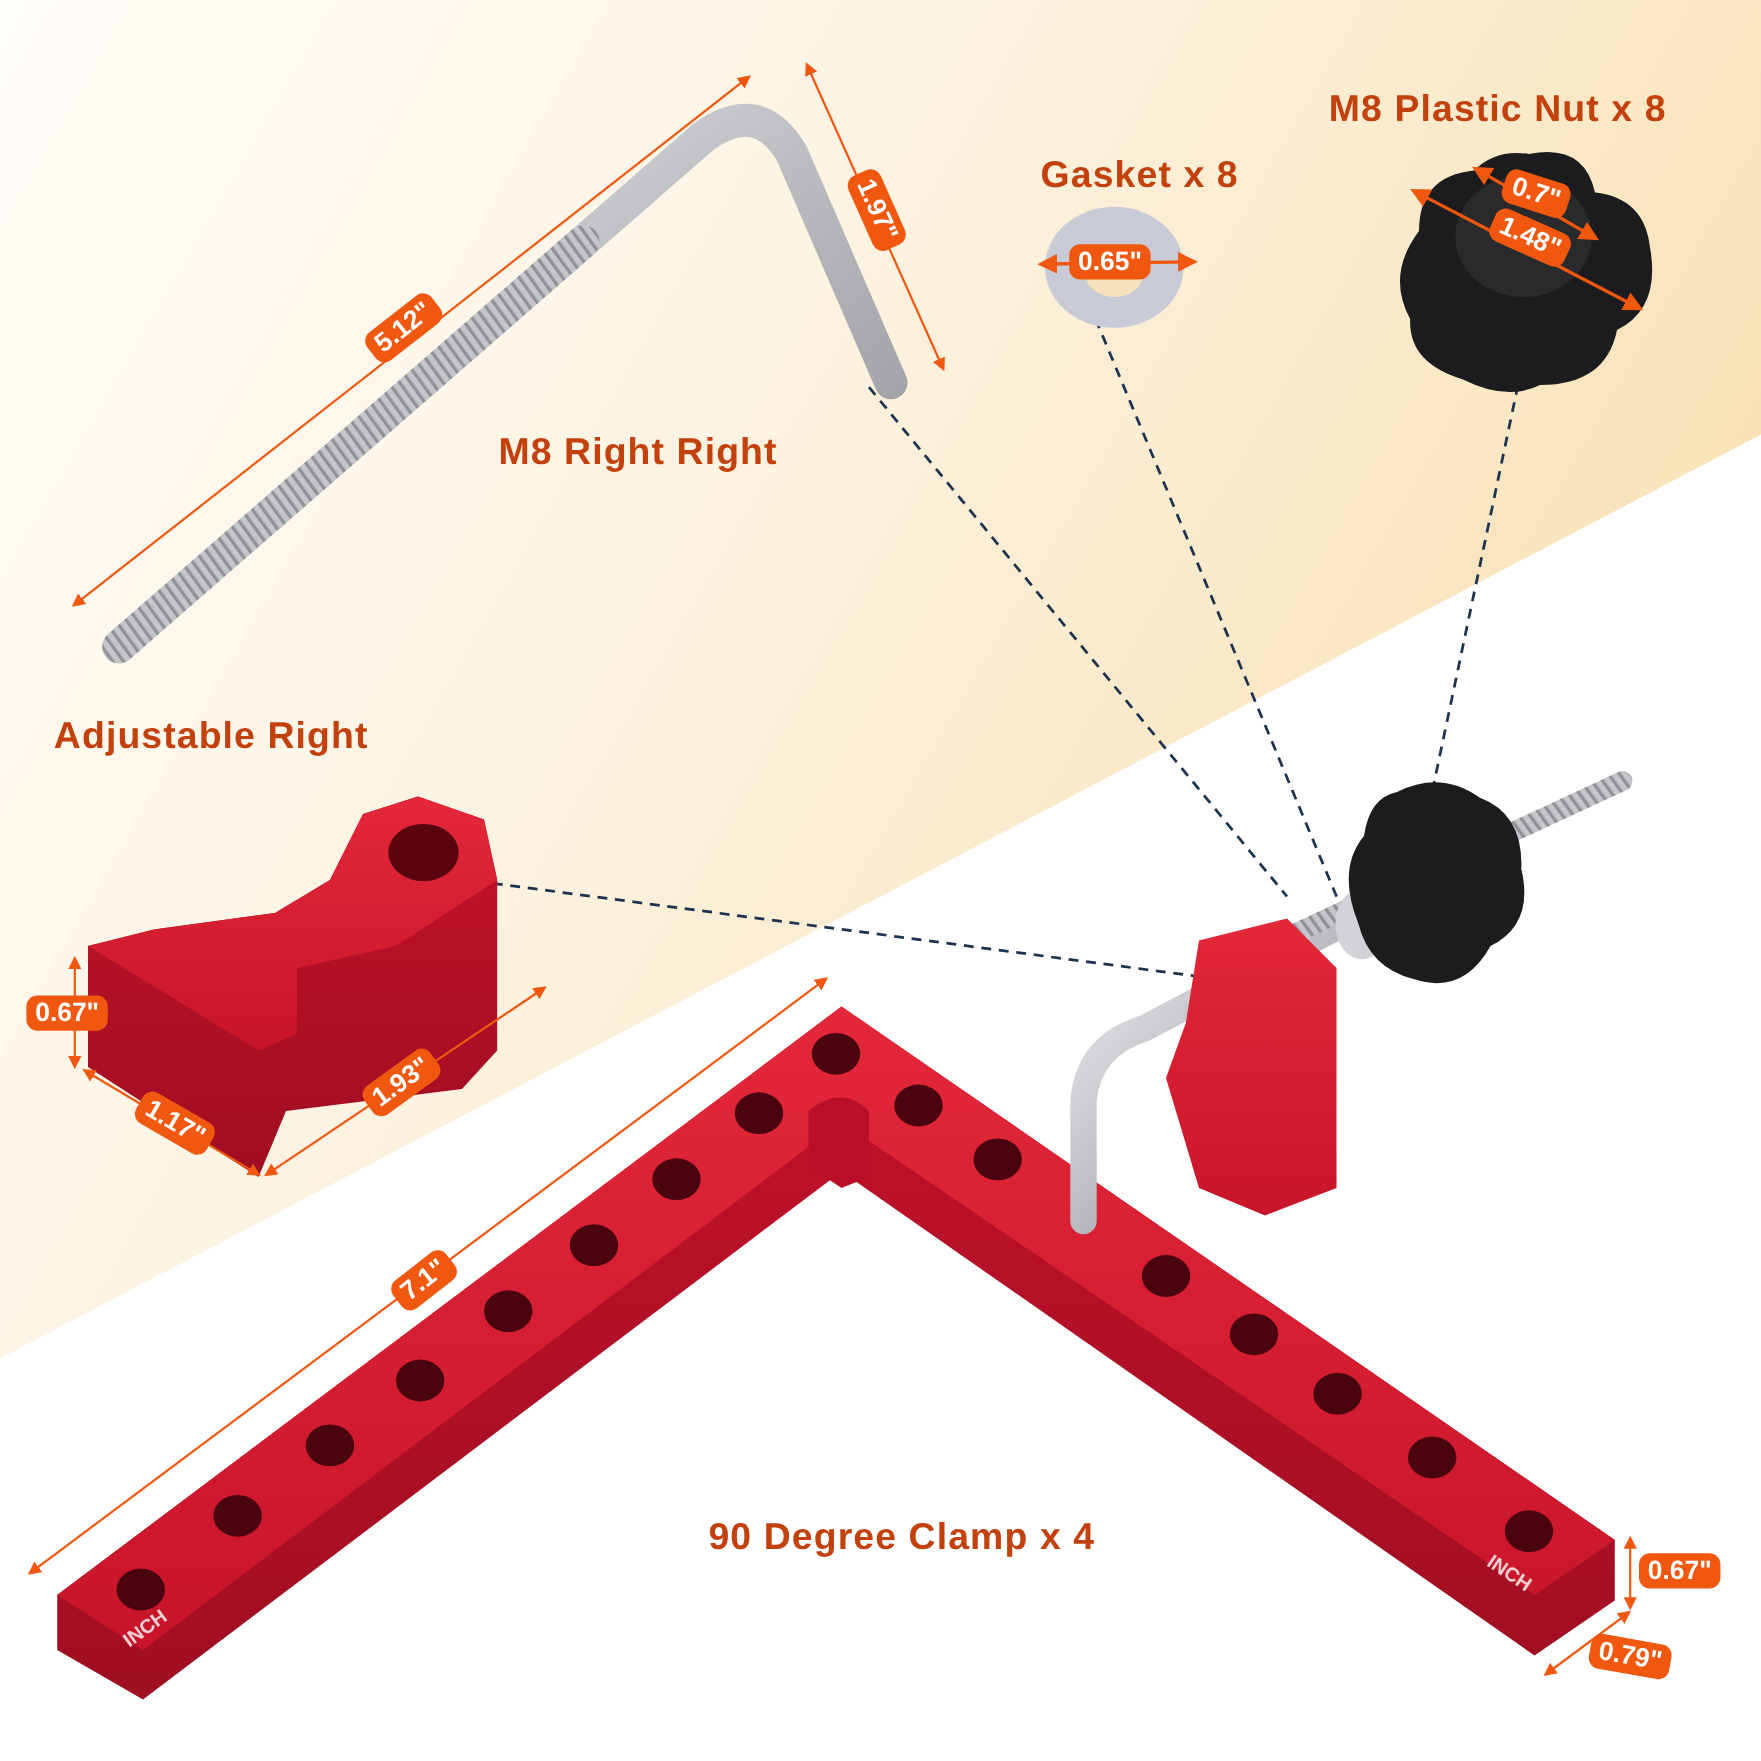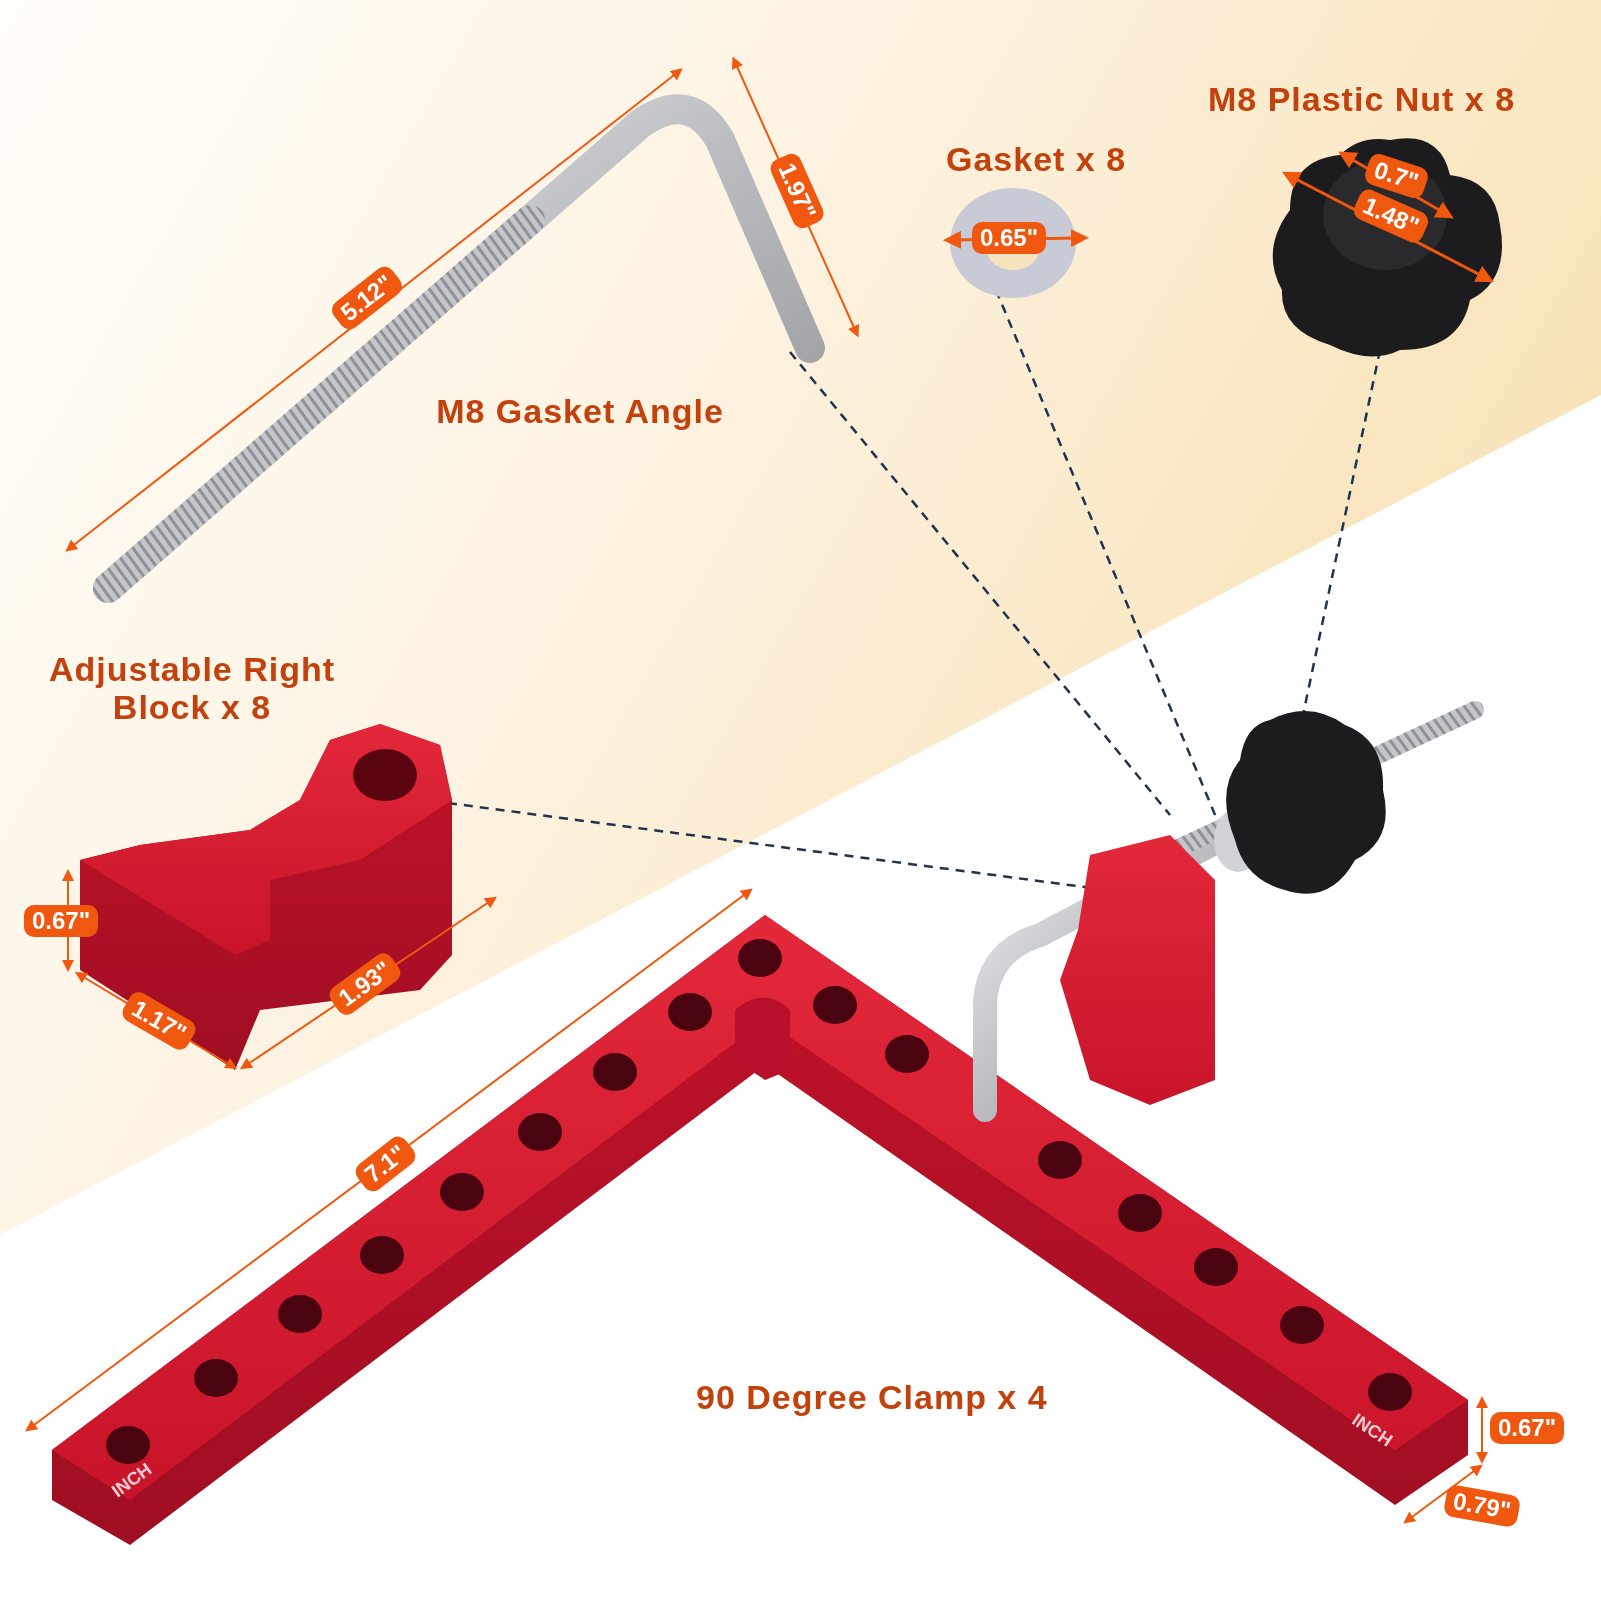--- a/index.html
+++ b/index.html
@@ -110,27 +110,26 @@
     <line x1="1110" y1="880" x2="1475" y2="710" stroke="url(#thread)" stroke-width="18" stroke-linecap="round"></line>
     <path d="M1090 855 L1170 835 L1215 880 L1215 1080 L1150 1105 L1090 1080 L1060 980 L1078 930 z" fill="url(#redTop)"></path>
     <ellipse cx="1238" cy="840" rx="24" ry="32" fill="#d2d3d6"></ellipse>
     <path d="M1270 720 Q1310 700 1345 725 Q1385 740 1383 790 Q1395 840 1355 860 Q1330 905 1285 890 Q1245 880 1235 840 Q1215 790 1240 760 Q1245 725 1270 720 z" fill="#1c1c1e"></path>
   </g>
 </svg>
 
 <div class="label" style="left:1208px;top:80px;">M8 Plastic Nut x 8</div>
 <div class="label" style="left:922px;top:140px;margin-left:24px;">Gasket x 8</div>
 <div class="label" style="left:430px;top:392px;width:300px;">
-  <div>M8 Gasket Angle</div>
+  <div>M8 Right Right</div>
 </div>
 <div class="label" style="left:22px;top:650px;width:340px;">
   <div>Adjustable Right</div>
-  <div>Block x 8</div>
 </div>
-<div class="label" style="left:696px;top:1378px;text-align:center;">90 Degree Clamp x 4</div>
+<div class="label" style="left:644px;top:1378px;text-align:center;">90 Degree Clamp x 4</div>
 
 <div class="dim" style="left:330px;top:282px;transform:rotate(-38deg);">5.12"</div>
 <div class="dim" style="left:760px;top:175px;transform:rotate(66deg);">1.97"</div>
 <div class="dim" style="left:972px;top:222px;">0.65"</div>
 <div class="dim" style="left:1366px;top:160px;transform:rotate(18deg);">0.7"</div>
 <div class="dim" style="left:1354px;top:200px;transform:rotate(24deg);">1.48"</div>
 <div class="dim" style="left:24px;top:905px;">0.67"</div>
 <div class="dim" style="left:122px;top:1005px;transform:rotate(30deg);">1.17"</div>
 <div class="dim" style="left:328px;top:968px;transform:rotate(-36deg);">1.93"</div>
 <div class="dim" style="left:355px;top:1148px;transform:rotate(-38deg);">7.1"</div>

